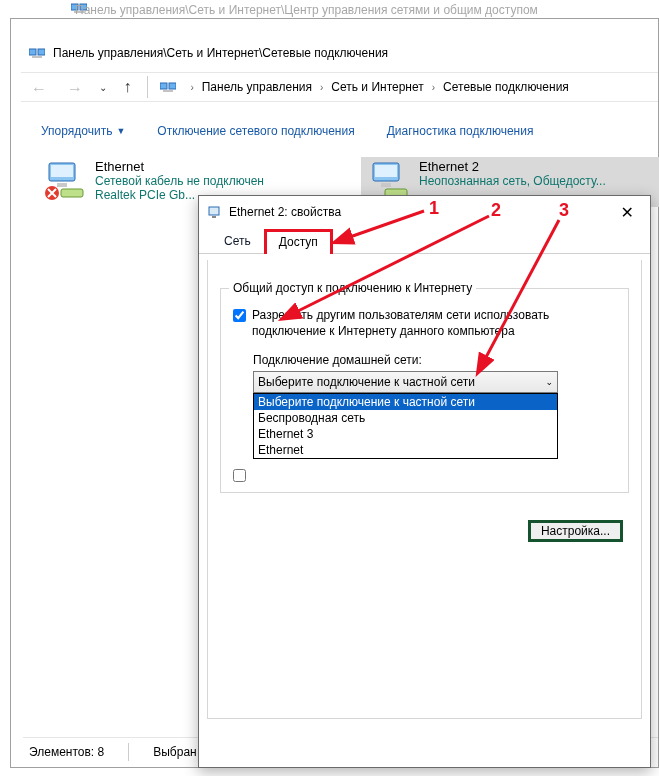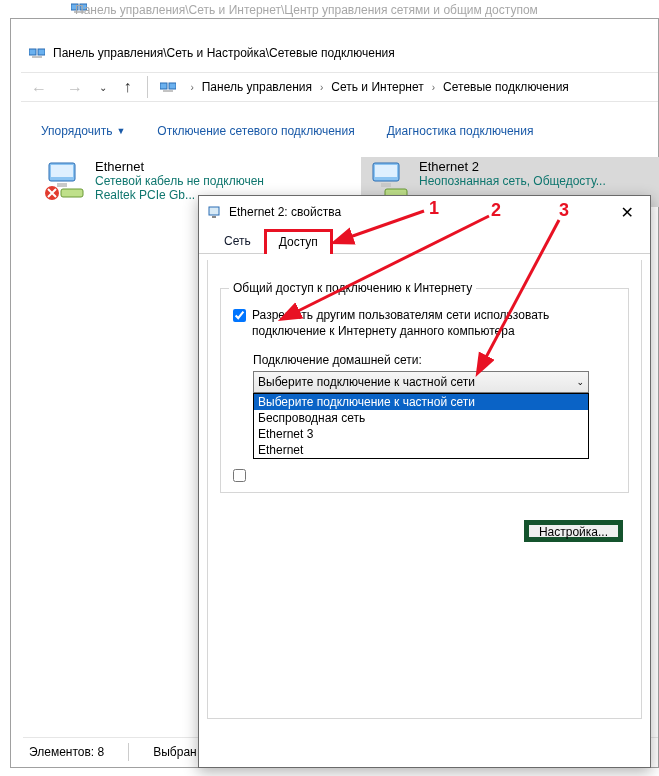--- a/index.html
+++ b/index.html
@@ -38,27 +38,27 @@
     .tab { padding: 3px 12px 5px; border: 1px solid transparent; border-bottom: none; background: #fff; color: #000; cursor: default; }
     .tab.inactive { color: #0f172a; }
     .tab.active { border: 3px solid #e81123; border-bottom: none; position: relative; top: 1px; background: #fff; }
     .dlg-body { position: absolute; left: 8px; right: 8px; top: 64px; bottom: 48px; border: 1px solid #d6d6d6; border-top: none; padding: 16px 12px; }
     .groupbox { border: 1px solid #d6d6d6; padding: 14px 12px 10px 12px; margin-top: 12px; }
     .group-label { position: relative; top: -22px; left: -4px; background: #fff; display: inline-block; padding: 0 4px; color: #000; font-size: 12px; }
     .chk-row { display: flex; align-items: flex-start; gap: 6px; margin-top: -10px; }
     input[type=checkbox] { width: 13px; height: 13px; margin: 2px 0 0 0; }
     .chk-label { color: #000; font-size: 12px; line-height: 16px; }
     .sub-label { margin: 14px 0 4px 20px; color: #000; }
-    .combo { position: relative; margin: 0 0 0 20px; width: 336px; border-radius: 6px; }
+    .combo { position: relative; margin: 0 0 0 20px; width: 305px; border-radius: 6px; }
     .combo-btn { height: 22px; border: 1px solid #7a7a7a; background: linear-gradient(#f6f6f6,#e8e8e8); display: flex; align-items: center; justify-content: space-between; padding: 0 4px; cursor: default; }
     .combo-list { position: absolute; left: 0; top: 22px; width: 100%; background: #fff; border: 1px solid #000; z-index: 5; }
     .combo-opt { height: 16px; padding: 0 4px; font-size: 12px; color: #000; display: flex; align-items: center; cursor: default; }
     .combo-opt.sel { background: #0a63c6; color: #fff; }
     .sec-chk { display: flex; align-items: center; gap: 6px; margin: 4px 0 0 0; }
-    .settings-btn { position: absolute; right: 18px; top: 260px; height: 22px; padding: 0 10px; background: #efefef; border: 5px solid #14532d; cursor: default; }
+    .settings-btn { position: absolute; right: 18px; top: 260px; height: 22px; padding: 0 10px; background: #efefef; border: 3px solid #14532d; cursor: default; }
     .dlg-footer { position: absolute; left: 0; right: 0; bottom: 0; height: 44px; background: #f0f0f0; border-top: 1px solid #d6d6d6; display: flex; justify-content: flex-end; align-items: center; gap: 8px; padding: 0 10px; }
     .btn { height: 22px; width: 80px; background: #e9e9e9; border: 1px solid #8a8a8a; cursor: default; }
     .btn.primary { border: 2px solid #0a63c6; }
 
     
     .ann-num { position: absolute; color: #e81123; font-size: 18px; font-weight: 600; pointer-events: none; }
     svg.overlay { position: absolute; left: 0; top: 0; width: 453px; height: 573px; pointer-events: none; }
 
     
     .netpic { display: inline-block; }
@@ -78,21 +78,21 @@
 
 <div class="window-bg">
   <div class="title-row">
     <span class="title-icon netpic">
       <svg width="16" height="12">
           <rect x="0" y="2" width="7" height="6" fill="#6bb1ef" stroke="#2a6db3"></rect>
           <rect x="9" y="2" width="7" height="6" fill="#6bb1ef" stroke="#2a6db3"></rect>
           <line x1="3" y1="10" x2="13" y2="10" stroke="#888"></line>
         </svg>
     </span>
-    <span class="win-title">Панель управления\Сеть и Настройка\Сетевые подключения</span>
+    <span class="win-title">Панель управления\Сеть и Интернет\Сетевые подключения</span>
   </div>
 
   <div class="addr-row">
     <span class="nav-arrow">←</span>
     <span class="nav-arrow">→</span>
     <span class="dd-carets">⌄</span>
     <span class="nav-arrow active">↑</span>
     <span style="border-left:1px solid #ccc;height:22px;margin:0 6px;"></span>
     <span class="addr-icon netpic">
       <svg width="16" height="12">

